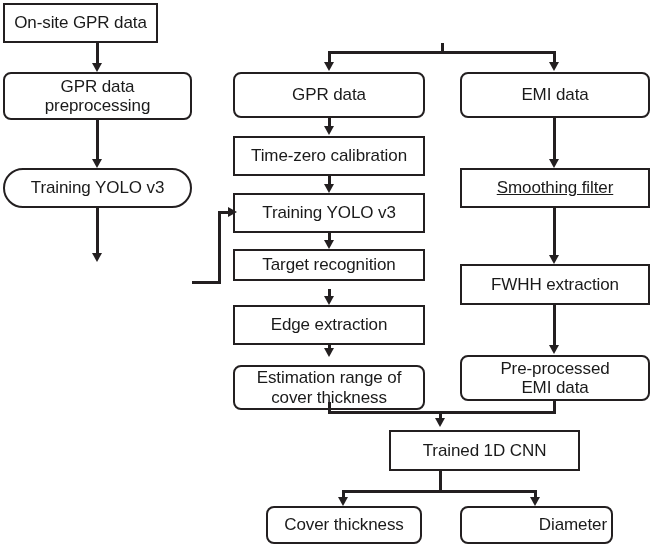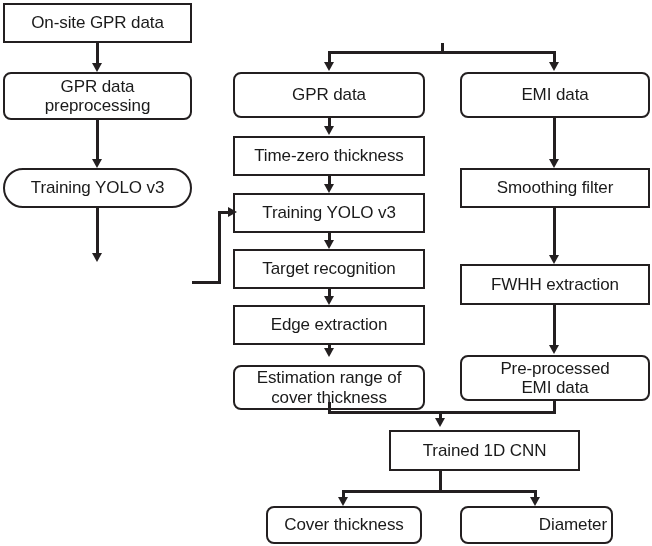--- a/index.html
+++ b/index.html
@@ -59,65 +59,65 @@
     border-top: 5.5px solid transparent;
     border-bottom: 5.5px solid transparent;
     border-right: 0;
   }
 </style>
 </head>
 <body>
 
 <div id="flowchart-canvas">
 
-  <div class="node" style="left:3px; top:3px; width:189px; height:40px;align-items:center;">
+  <div class="node" style="left:3px; top:3px; width:155px; height:40px;align-items:center;">
     <span class="label">On-site GPR data</span>
   </div>
 
   <div class="node rounded" style="left:3px; top:72px; width:189px; height:48px;">
     <span class="label">GPR data
 preprocessing</span>
   </div>
 
   <div class="node" style="left:3px; top:168px; width:189px; height:40px;border-radius:20px;">
     <span class="label">Training YOLO v3</span>
   </div>
 
 
 
   <div class="node rounded" style="left:233px; top:72px; width:192px; height:46px;">
     <span class="label">GPR data</span>
   </div>
 
   <div class="node" style="left:233px; top:136px; width:192px; height:40px;">
-    <span class="label">Time-zero thickness</span>
+    <span class="label">Time-zero calibration</span>
   </div>
 
   <div class="node" style="left:233px; top:193px; width:192px; height:40px;">
     <span class="label">Training YOLO v3</span>
   </div>
 
-  <div class="node" style="left:233px; top:249px; width:192px; height:40px;">
+  <div class="node" style="left:233px; top:249px; width:192px; height:32px;">
     <span class="label">Target recognition</span>
   </div>
 
   <div class="node" style="left:233px; top:305px; width:192px; height:40px;">
     <span class="label">Edge extraction</span>
   </div>
 
   <div class="node rounded" style="left:233px; top:357px; width:192px; height:45px;margin-top:8px;">
     <span class="label">Estimation range of
 cover thickness</span>
   </div>
 
   <div class="node rounded" style="left:460px; top:72px; width:190px; height:46px;">
     <span class="label">EMI data</span>
   </div>
 
-  <div class="node" style="left:460px; top:168px; width:190px; height:40px;">
+  <div class="node" style="left:460px; top:168px; width:190px; height:40px;text-decoration:underline;">
     <span class="label">Smoothing filter</span>
   </div>
 
   <div class="node" style="left:460px; top:264px; width:190px; height:41px;">
     <span class="label">FWHH extraction</span>
   </div>
 
   <div class="node rounded" style="left:460px; top:355px; width:190px; height:46px;">
     <span class="label">Pre-processed
 EMI data</span>

